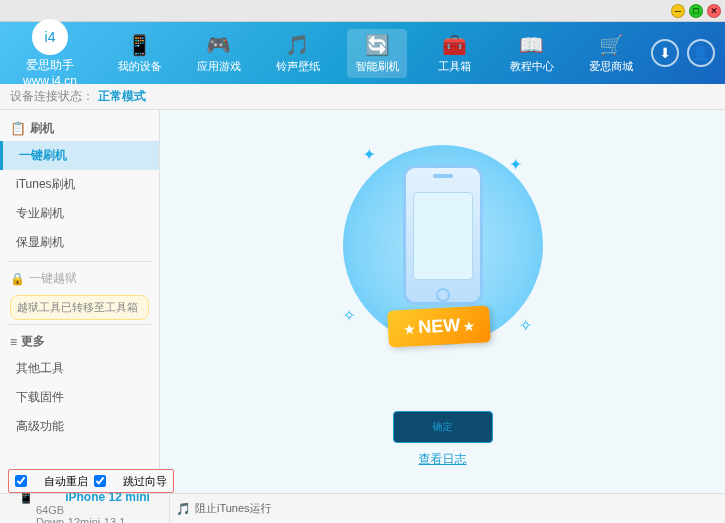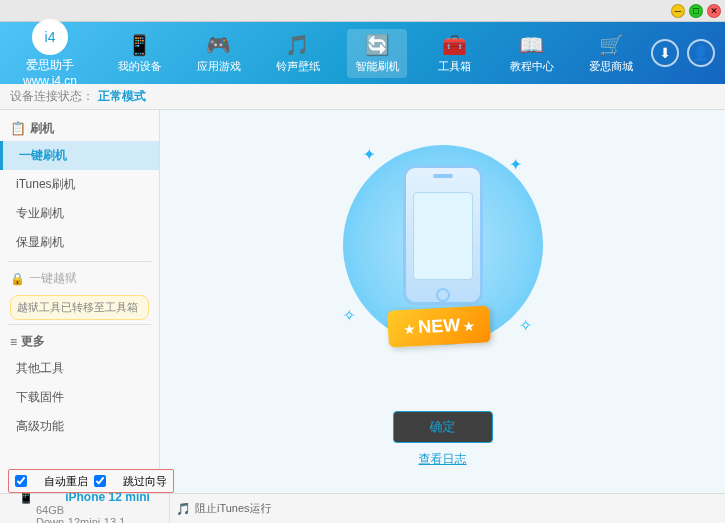--- a/index.html
+++ b/index.html
@@ -221,25 +221,25 @@
     }
 
     
     .success-text {
       font-size: 18px; color: #333;
       margin-bottom: 20px;
       font-weight: normal;
     }
     .confirm-btn {
       width: 100px; height: 32px;
-      background: #404040;
+      background: #0c4a6e;
       border: 1px solid #1a9ed4;
       color: #1a9ed4;
       border-radius: 4px;
-      font-size: 13px;
+      font-size: 10px;
       cursor: pointer;
       display: flex; align-items: center; justify-content: center;
       margin-bottom: 8px;
     }
     .guide-link {
       font-size: 12px; color: #1a9ed4;
       cursor: pointer; text-decoration: underline;
     }
 
     

